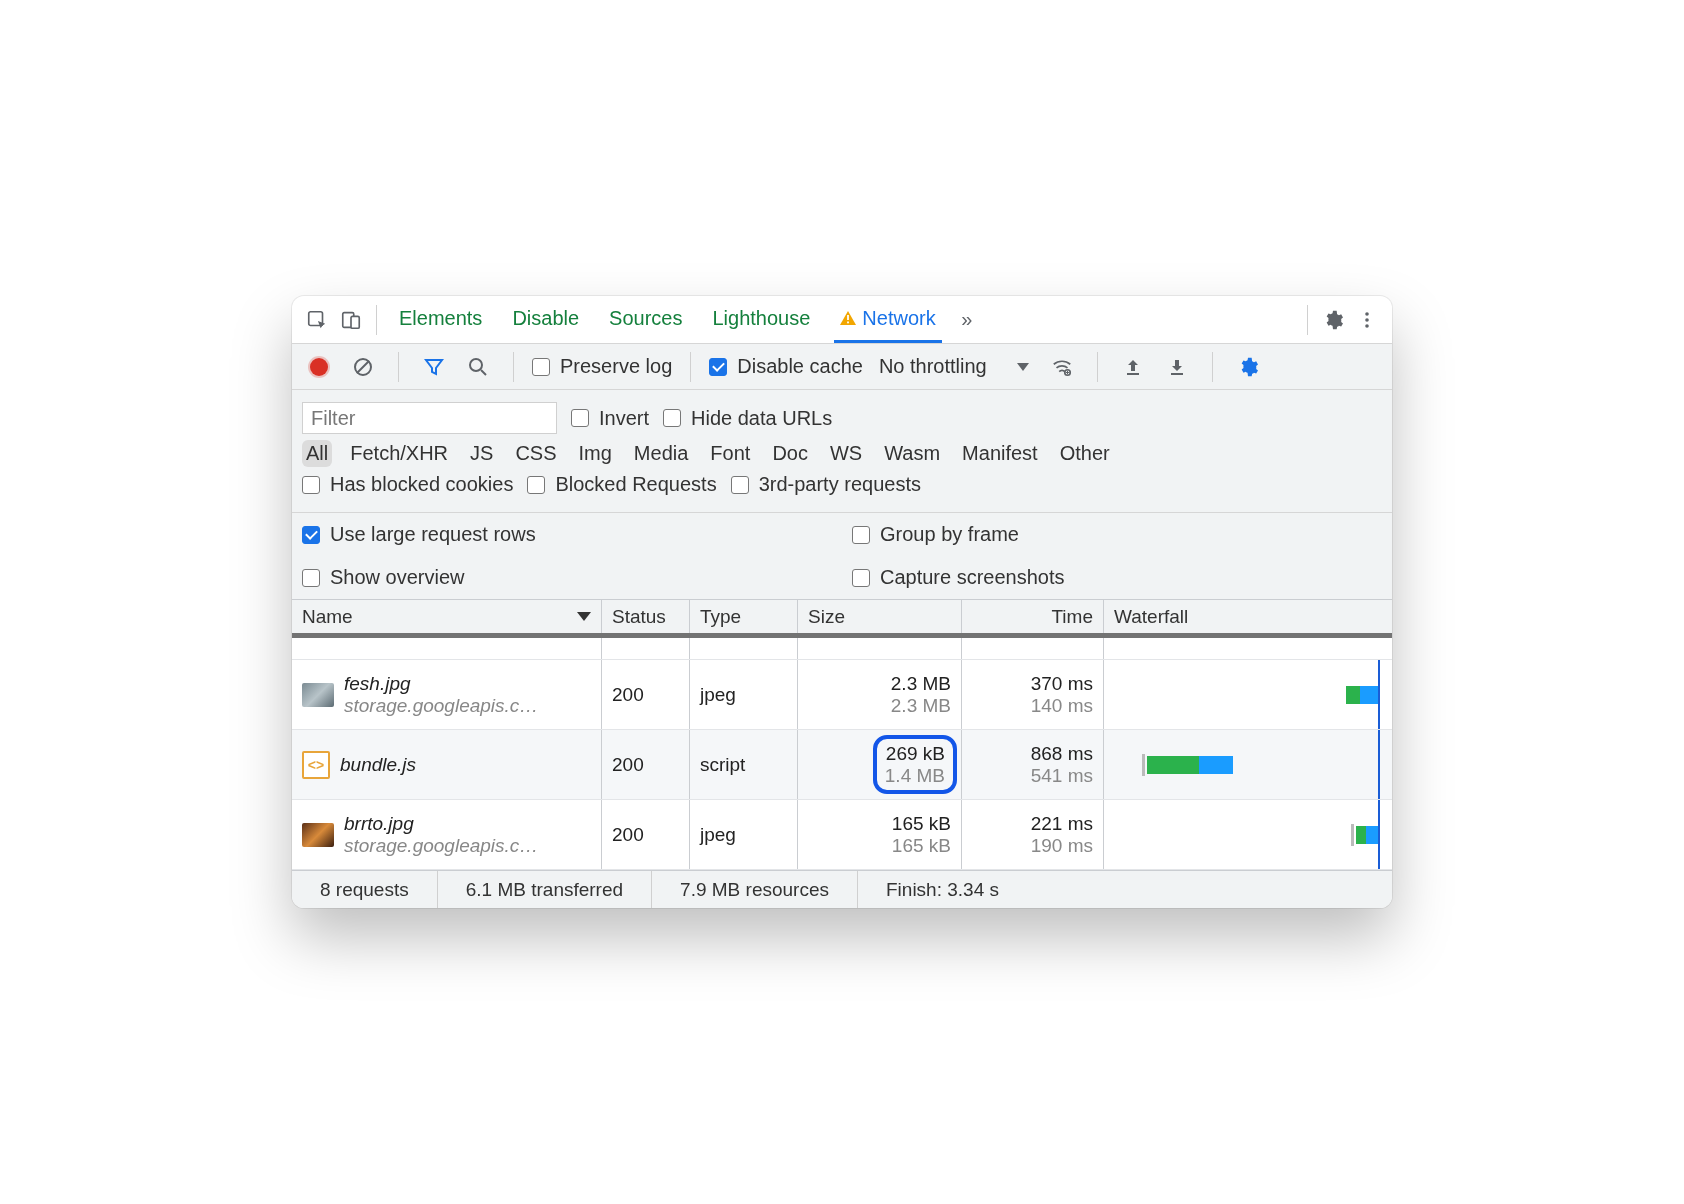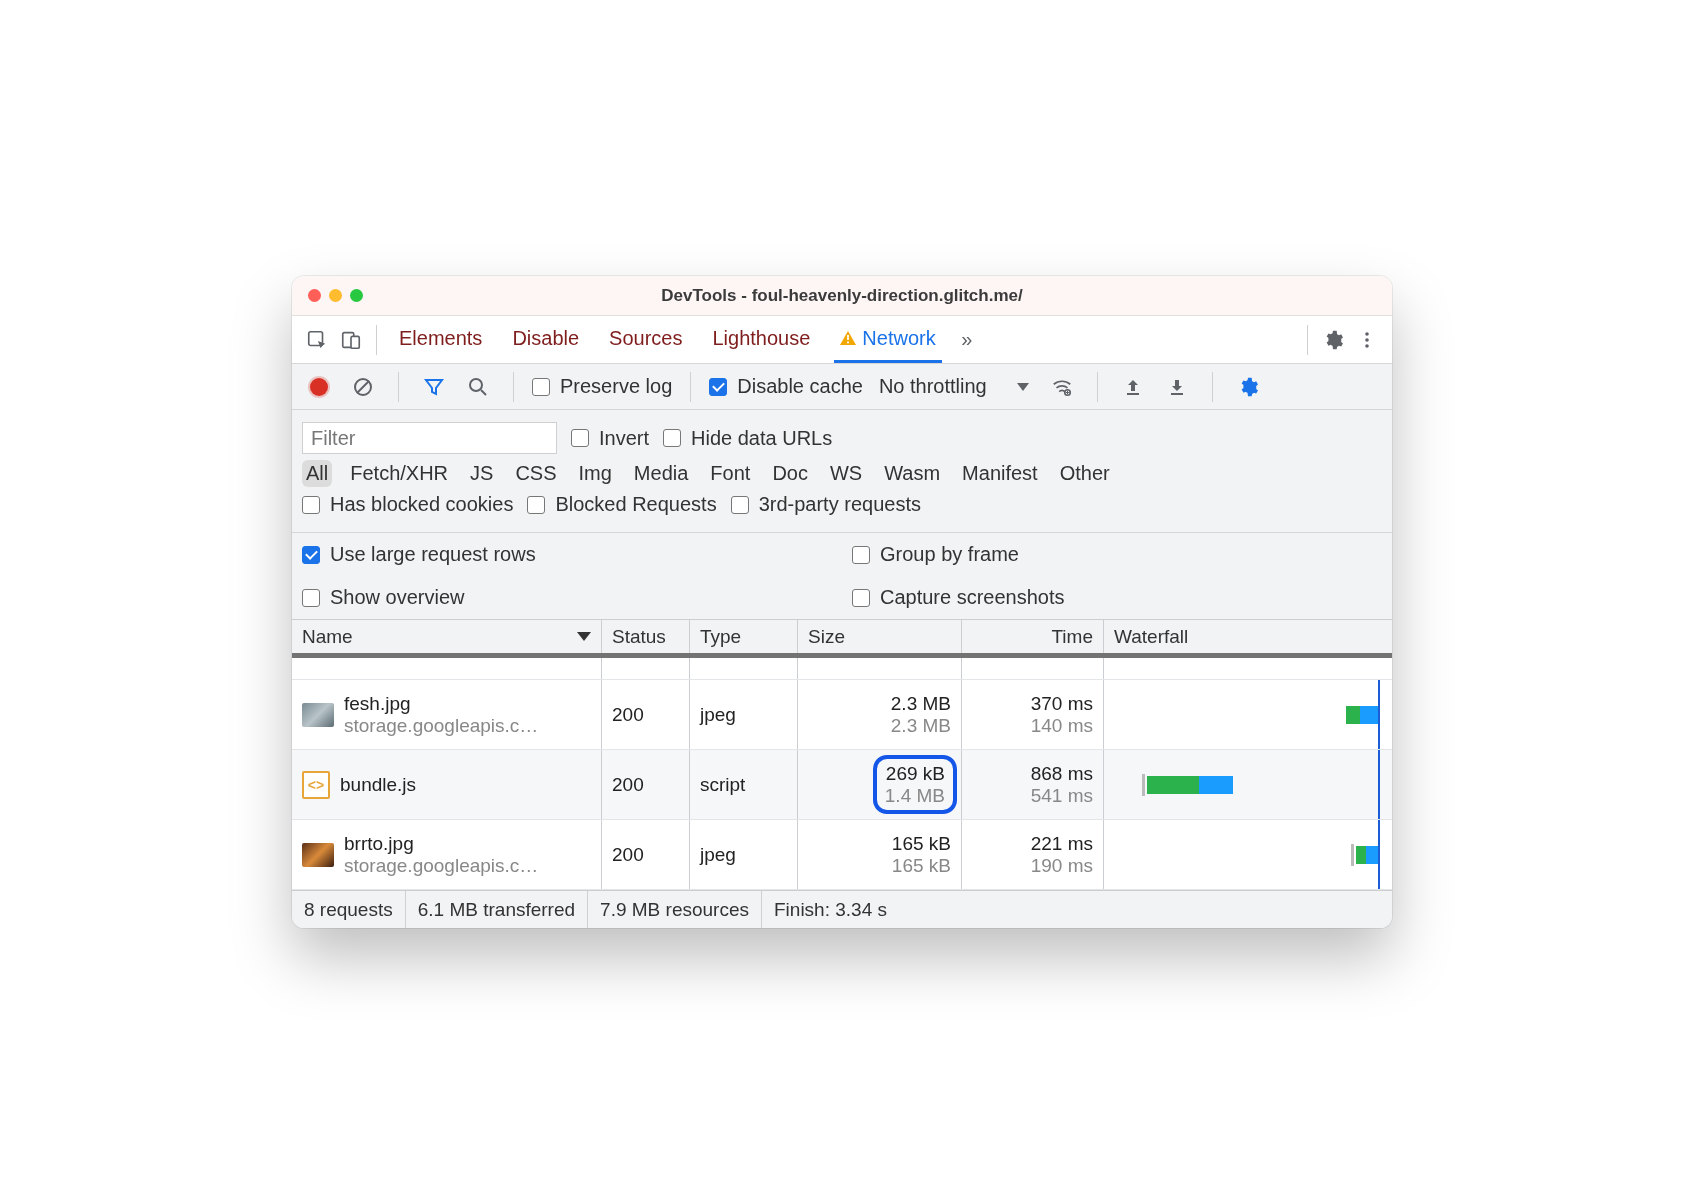--- a/index.html
+++ b/index.html
@@ -49,21 +49,21 @@
     padding: 0 8px;
     gap: 0;
   }
   .iconbtn {
     width: 34px; height: 34px; display: inline-flex; align-items: center; justify-content: center;
     color: #5f6368; border-radius: 4px;
   }
   .vsep { width: 1px; height: 30px; background: #d0d0d0; margin: 0 8px; }
   .tablist { display: flex; align-items: center; height: 100%; gap: 18px; padding: 0 8px;}
   .tab {
-    font-size: 20px; color: #7f1d1d; height: 100%;
+    font-size: 20px; color: #15803d; height: 100%;
     display: flex; align-items: center; gap: 6px;
     border-bottom: 3px solid transparent;
     padding: 0 6px 0 6px;
   }
   .tab.active { color: #1a73e8; border-bottom-color: #1a73e8; }
   .warn-icon {
     width: 16px; height: 14px; display:inline-block;
   }
   .spacer { flex: 1; }
   
@@ -147,59 +147,51 @@
   .c-name-inner { display: flex; align-items: center; gap: 10px; width:100%;}
   .thumb {
     width: 32px; height: 24px; border-radius: 2px; flex-shrink: 0;
   }
   .thumb.img1 { background: linear-gradient(135deg,#7a8a92,#b8c4c9,#5b6a72); }
   .thumb.img2 { background: linear-gradient(135deg,#5a2f17,#d88a3a,#3a1d0e); }
   .thumb.js {
     width: 28px; height: 28px; border: 2px solid #e8a53a; background: #fff;
     display:flex;align-items:center;justify-content:center; color:#e8a53a; font-size:14px; font-weight:600;
   }
-  .name-col { display:flex; flex-direction:column; min-width:0; }
+  .name-col { display:flex; flex-direction:column; min-width:0;font-style:italic; }
   .name-col .main, .name-col .sub { white-space: nowrap; overflow:hidden; text-overflow: ellipsis; max-width: 250px;}
   .highlight {
     display:inline-flex; flex-direction:column; align-items:flex-end;
     border: 4px solid #1356e8; border-radius: 14px; padding: 4px 8px;
   }
   .waterfall-track { position: relative; width: 100%; height: 100%; }
   .wbar {
     position: absolute; top: 50%; transform: translateY(-50%);
     height: 18px; display: flex;
   }
   .wbar .tick { width: 3px; background:#bbb; margin-right:2px; height:22px; align-self:center;}
   .wbar .seg { height: 100%; }
   .seg.green { background: #2bb24c; }
   .seg.blue  { background: #1a9cff; }
   
   .footer {
     display:flex; align-items:center; height: 38px;
     background:#f1f3f4; border-top:1px solid #cacdd1;
     font-size: 19px; color:#333;
   }
-  .fcell { padding: 0 12px; border-right: 1px solid #d0d0d0; height:100%; display:flex;align-items:center;}
+  .fcell { padding: 0 28px; border-right: 1px solid #d0d0d0; height:100%; display:flex;align-items:center;}
   .fcell:last-child { border-right:none; }
   .fcell.link { color:#1a5dd6; }
   svg { display:block; }
 </style>
 </head>
 <body>
 
 <div class="window">
 
-  <div class="titlebar">
-    <div class="traffic">
-      <div class="tdot red"></div>
-      <div class="tdot yellow"></div>
-      <div class="tdot green"></div>
-    </div>
-    <div class="title">DevTools - foul-heavenly-direction.glitch.me/</div>
-  </div>
 
   <div class="tabsrow">
     <span class="iconbtn">
       <svg width="22" height="22" viewBox="0 0 24 24" fill="none" stroke="#5f6368" stroke-width="1.8">
           <rect x="3" y="3" width="15" height="15" rx="2"></rect>
           <path d="M13 13 l8 3 -3 2 -2 3 z" fill="#5f6368" stroke="none"></path>
         </svg>
     </span>
     <span class="iconbtn">
       <svg width="22" height="22" viewBox="0 0 24 24" fill="none" stroke="#5f6368" stroke-width="1.8">

